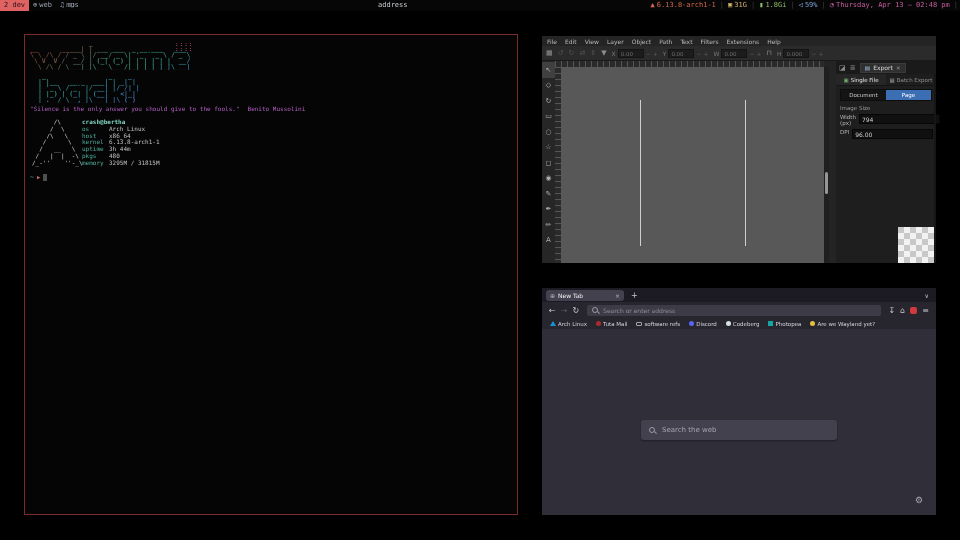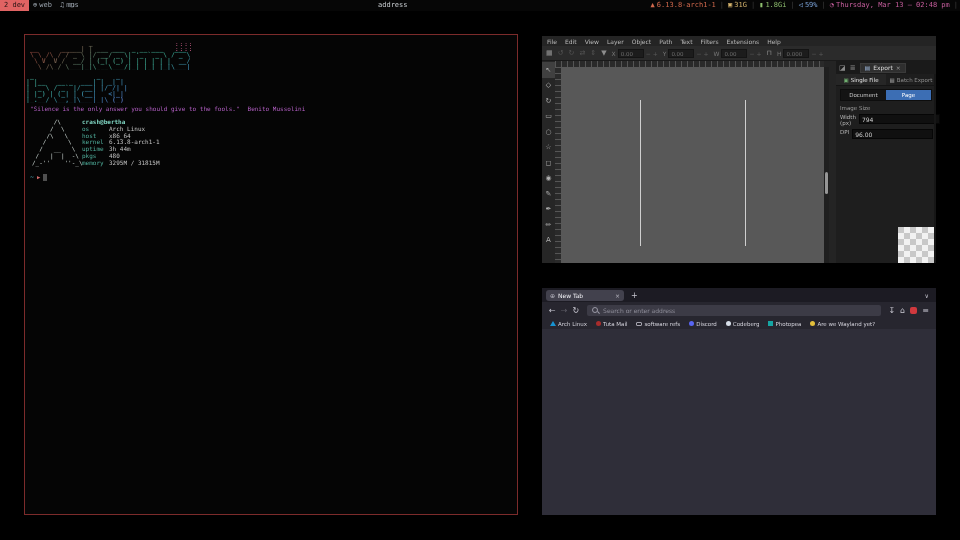--- a/index.html
+++ b/index.html
@@ -19,21 +19,21 @@
   .seg { display:flex; gap:2px; align-items:center; }
   .sep { color:#3d3d3d; }
 
   
   .terminal { position:absolute; left:24px; top:34px; width:494px; height:481px;
               background:#050505; border:1px solid #7c2b2b; }
   .term-art { position:absolute; white-space:pre; font-size:6.5px; line-height:6px; font-weight:bold;
               color:transparent; -webkit-background-clip:text; background-clip:text; }
   .art-welcome { left:5px; top:5px;
      background-image:linear-gradient(150deg,#8f3c38 0%,#7c4a3c 22%,#3f8f78 55%,#36a08b 78%,#3a7fae 100%); }
-  .art-back { left:1px; top:38px;
+  .art-back { left:13px; top:38px;
      background-image:linear-gradient(155deg,#3f9b82 0%,#36958f 40%,#3a7fae 75%,#5b6fc0 100%); }
   .art-deco { position:absolute; left:150px; top:6px; white-space:pre; font-size:6px; line-height:5px;
               color:#d6628f; letter-spacing:1px; }
   .quote { position:absolute; left:5px; top:70px; font-size:6px; color:#b35fc4; white-space:nowrap; }
   .quote .author { margin-left:8px; }
   .arch-logo { position:absolute; left:7px; top:84px; white-space:pre; font-size:6px; line-height:6.8px;
                color:#ccd7d3; }
   .fetch { position:absolute; left:57px; top:84px; font-size:6px; line-height:6.8px; }
   .fetch-user { color:#7ed3c0; font-weight:bold; }
   .fetch-row .k { color:#4fae9b; display:inline-block; width:27px; }
@@ -175,21 +175,21 @@
         <span>1.8Gi</span>
       </span>
       <span class="sep">|</span>
       <span class="seg" style="color: rgb(122, 162, 216);">
         <span>◁</span>
         <span>59%</span>
       </span>
       <span class="sep">|</span>
       <span class="seg" style="color: rgb(201, 95, 159);">
         <span>◔</span>
-        <span>Thursday, Mar 13 — 02:48 pm</span>
+        <span>Thursday, Apr 13 — 02:48 pm</span>
       </span>
       <span class="sep">|</span>
     </div>
   </div>
 
   <div class="terminal">
     <pre class="term-art art-welcome">               _
 __      _____| | ___ ___  _ __ ___   ___
 \ \ /\ / / _ \ |/ __/ _ \| '_ ` _ \ / _ \
  \ V  V /  __/ | (_| (_) | | | | | |  __/
@@ -393,15 +393,22 @@
       </span>
       <span class="bm">
         <span class="bm-square" style="background: rgb(22, 165, 163);"></span>
         <span>Photopea</span>
       </span>
       <span class="bm">
         <span class="bm-dot" style="background: rgb(227, 191, 59);"></span>
         <span>Are we Wayland yet?</span>
       </span>
     </div>
+    <div class="b-content">
+      <div class="web-search">
+        <span class="mag"></span>
+        <span class="ws-ph">Search the web</span>
+      </div>
+      <span class="gear">⚙</span>
+    </div>
   </div>
 
 </div>
 
 </body></html>

